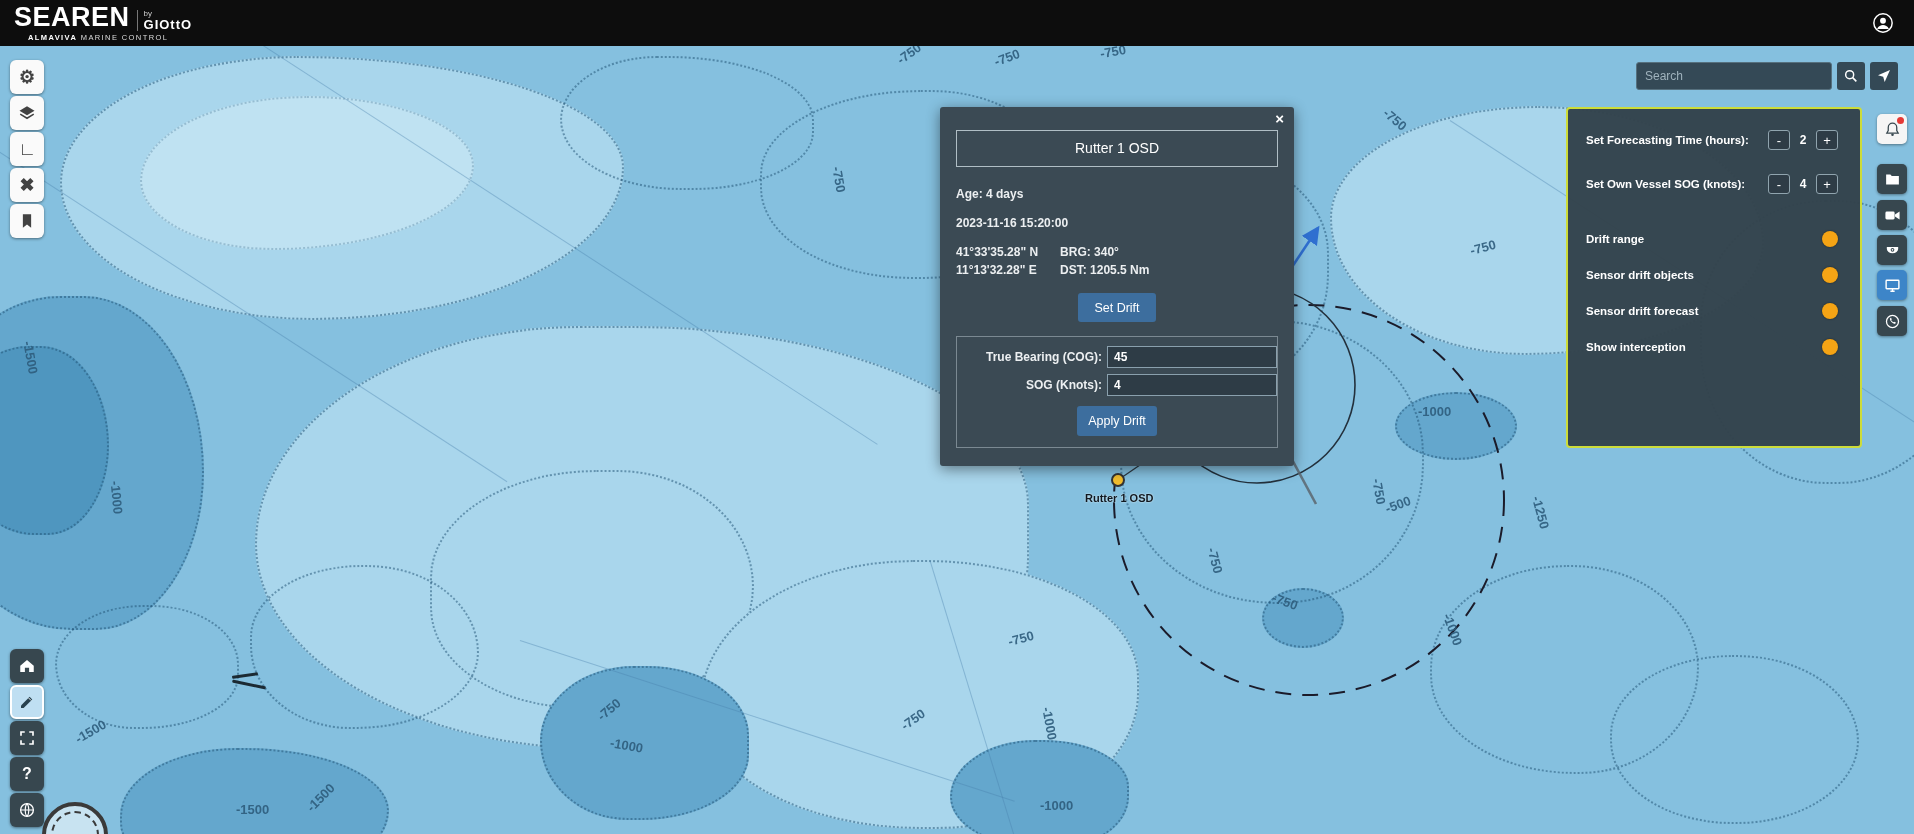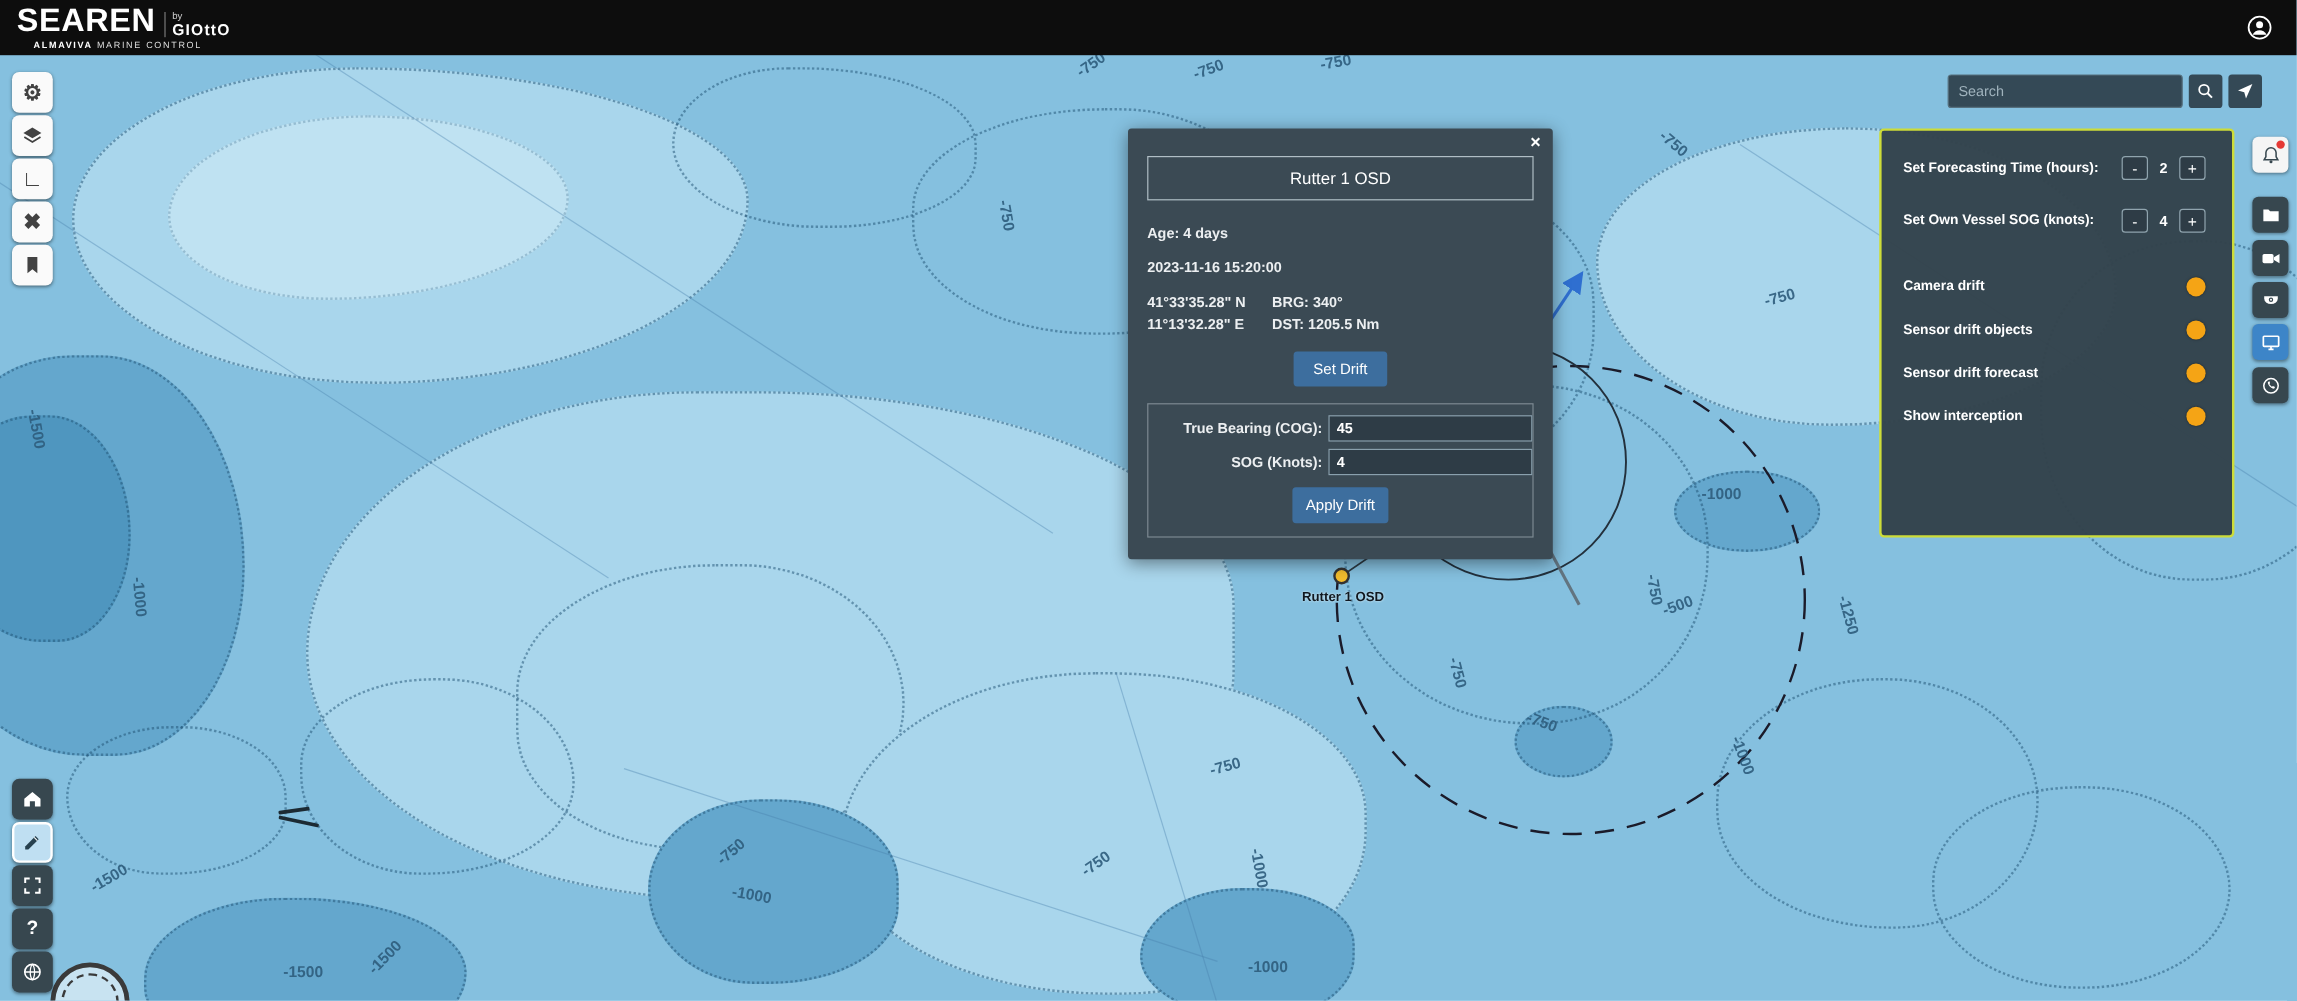--- a/index.html
+++ b/index.html
@@ -40,21 +40,21 @@
   .toolcol{position:absolute;display:flex;flex-direction:column;gap:2px;z-index:40;}
   .tc-top{left:10px;top:60px;}
   .tc-bottom{left:10px;top:649px;}
   .tool-btn{width:34px;height:34px;border-radius:6px;display:flex;align-items:center;justify-content:center;cursor:pointer;box-shadow:0 1px 3px rgba(0,0,0,.45);box-sizing:border-box;}
   .tool-btn.lightbtn{background:#fafafa;color:#424242;font-size:18px;font-weight:bold;}
   .tool-btn.darkbtn{background:#37474f;color:#fff;font-size:16px;font-weight:bold;}
   .tool-btn.activebtn{background:#bfdff2;color:#27414f;border:2px solid #fff;}
   .tool-btn svg{width:18px;height:18px;}
 
   
-  .searchwrap{position:absolute;top:62px;right:29px;display:flex;align-items:center;gap:5px;z-index:40;}
+  .searchwrap{position:absolute;top:62px;right:16px;display:flex;align-items:center;gap:5px;z-index:40;}
   .searchbox{display:flex;align-items:center;background:rgba(38,52,62,.85);border:1px solid #56707e;border-radius:3px;height:28px;box-sizing:border-box;}
   .searchbox input{width:178px;background:transparent;border:none;outline:none;color:#e0e6ea;font-size:12px;padding:0 8px;font-family:"Liberation Sans",sans-serif;}
   .searchbox input::placeholder{color:#9fb2bc;}
   .icon-sq{width:28px;height:28px;border-radius:3px;display:flex;align-items:center;justify-content:center;color:#fff;cursor:pointer;}
   .icon-sq svg{width:16px;height:16px;}
   .icon-sq.on-dark{background:rgba(38,52,62,.85);}
 
   
   .edgecol{position:absolute;right:7px;z-index:40;width:30px;height:30px;border-radius:5px;display:flex;align-items:center;justify-content:center;cursor:pointer;box-shadow:0 1px 3px rgba(0,0,0,.4);}
   .edgecol svg{width:17px;height:17px;}
@@ -317,21 +317,21 @@
     <div class="prow stepper">
       <span class="plabel">Set Own Vessel SOG (knots):</span>
       <span class="stepctl">
         <button class="step-btn">-</button>
         <span class="step-val">4</span>
         <button class="step-btn">+</button>
       </span>
     </div>
     <div style="height:6px;"></div>
     <div class="prow toggle">
-      <span class="plabel">Camera drift</span>
+      <span class="plabel">Drift range</span>
       <span class="toggle-dot"></span>
     </div>
     <div class="prow toggle">
       <span class="plabel">Sensor drift objects</span>
       <span class="toggle-dot"></span>
     </div>
     <div class="prow toggle">
       <span class="plabel">Sensor drift forecast</span>
       <span class="toggle-dot"></span>
     </div>

